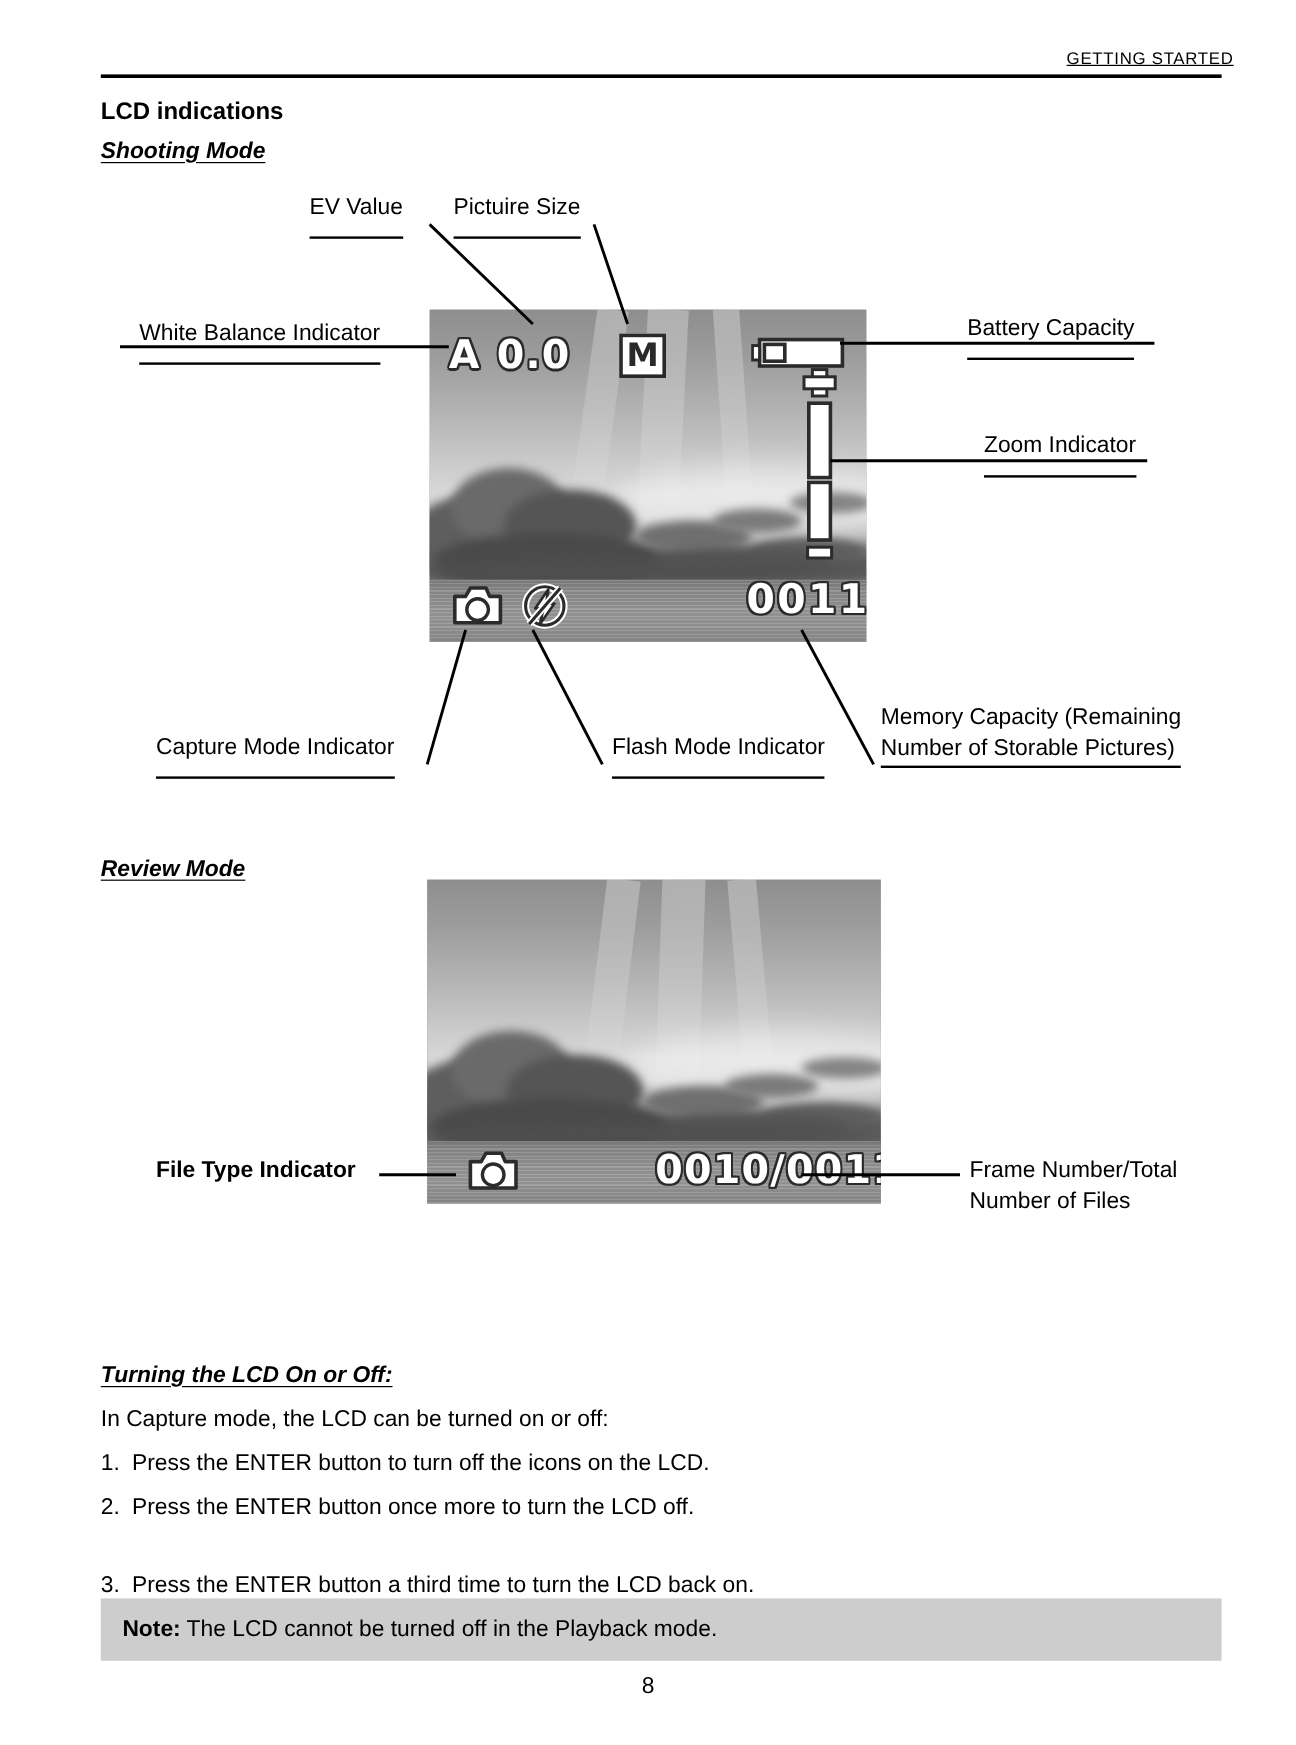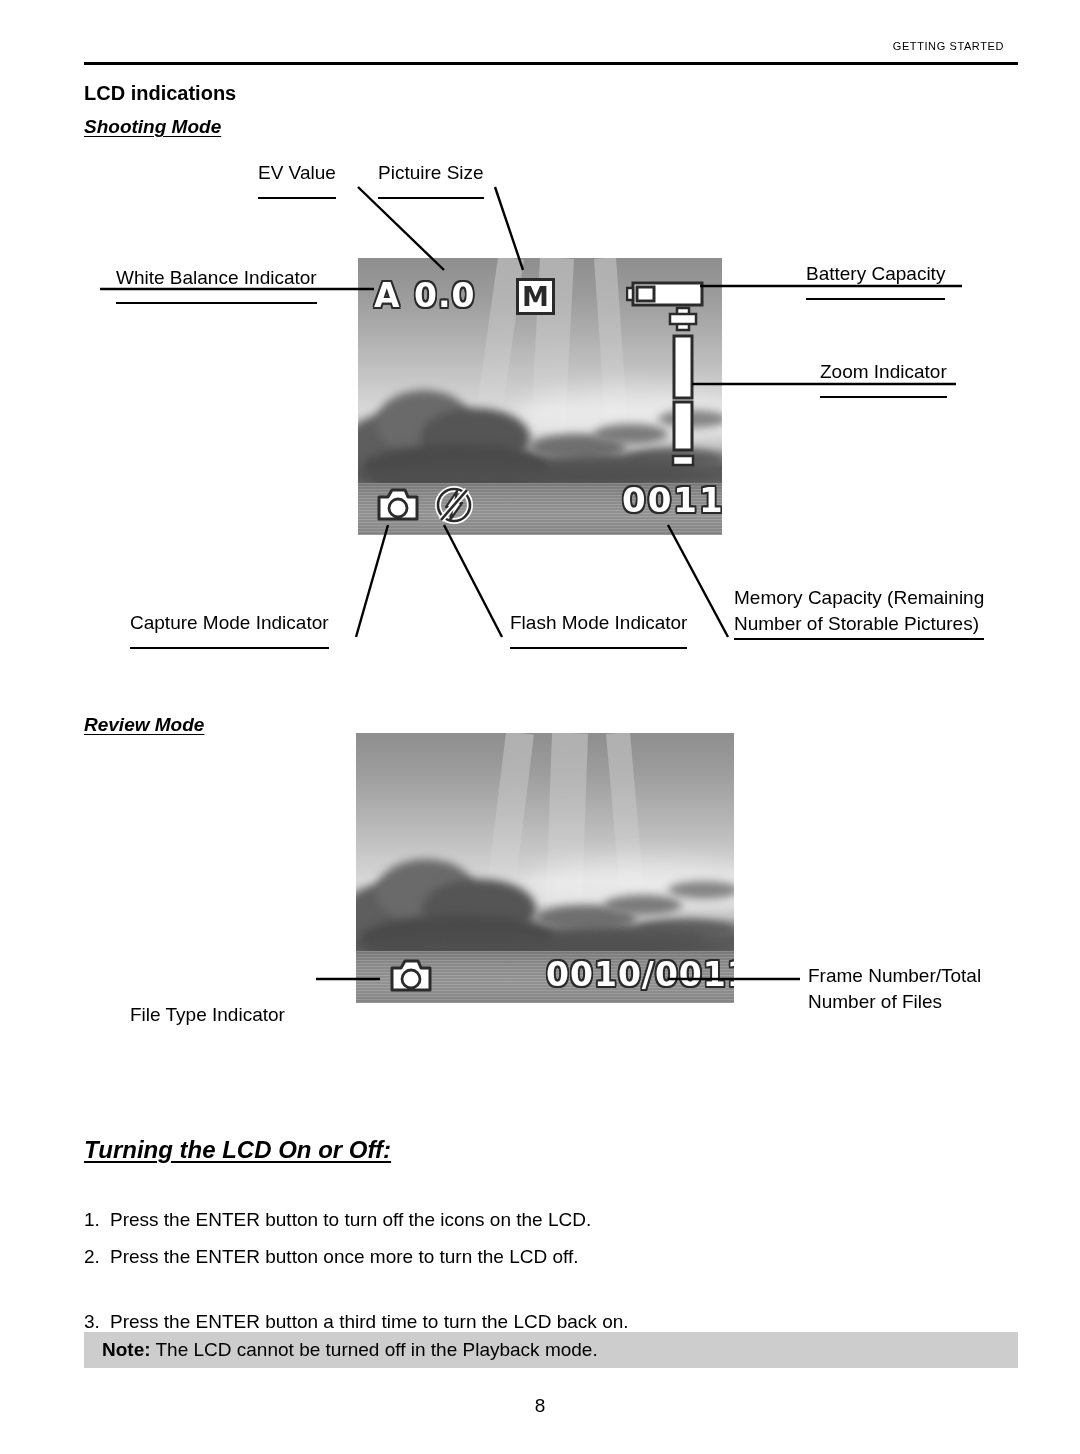--- a/index.html
+++ b/index.html
@@ -19,25 +19,26 @@
   .page {
     position: absolute;
     left: 0; top: 0;
     width: 1080px;
     height: 1454px;
   }
 
   
   .hdr-text {
     position: absolute;
-    right: 76px;
+    right: 52px;
     top: 40px;
-    font-size: 11px;
+    font-size: 14px;
     letter-spacing: 0.6px;
     white-space: nowrap;
+    text-decoration: underline;
   }
   .hdr-rule {
     position: absolute;
     left: 84px;
     top: 62px;
     width: 934px;
     height: 3px;
     background: #000;
   }
 
@@ -70,21 +71,21 @@
     font-weight: bold;
     font-style: italic;
     text-decoration: underline;
     text-underline-offset: 3px;
     white-space: nowrap;
   }
   .h-turning {
     position: absolute;
     left: 84px;
     top: 1136px;
-    font-size: 24px;
+    font-size: 19px;
     font-weight: bold;
     font-style: italic;
     text-decoration: underline;
     text-underline-offset: 3px;
     white-space: nowrap;
   }
 
   
   .lbl {
     position: absolute;
@@ -200,21 +201,21 @@
     align-items: center;
     justify-content: center;
   }
 
   
   .note {
     position: absolute;
     left: 84px;
     top: 1332px;
     width: 934px;
-    height: 36px;
+    height: 52px;
     background: #cdcdcd;
     display: flex;
     align-items: center;
   }
   .note .inner {
     padding-left: 18px;
     font-size: 19px;
     white-space: nowrap;
   }
   .note b { font-weight: bold; }
@@ -331,21 +332,21 @@
       <circle cx="22" cy="21" r="16" fill="none" stroke="#ffffff" stroke-width="6"></circle>
       <circle cx="22" cy="21" r="16" fill="none" stroke="#2b2b2b" stroke-width="2.6"></circle>
       <path d="M25 7 L14 23 H21 L18 36 L30 19 H23 Z" fill="#ffffff" stroke="#2b2b2b" stroke-width="2.2" stroke-linejoin="round"></path>
       <line x1="9" y1="36" x2="35" y2="6" stroke="#ffffff" stroke-width="6"></line>
       <line x1="9" y1="36" x2="35" y2="6" stroke="#2b2b2b" stroke-width="2.6"></line>
     </svg>
 
     <div class="osd osd-count" style="left:264px; top:222px;">0011</div>
   </div>
 
-  <div class="lbl" style="left:130px; top:1002px;">File Type Indicator</div>
+  <div class="lbl" style="left:130px; top:963px;font-weight:bold;">File Type Indicator</div>
 
   <div class="lbl2" style="left:808px; top:963px;">
     <span class="ln">Frame Number/Total</span>
     <span class="ln">Number of Files</span>
   </div>
 
   <div class="h-review">Review Mode</div>
 
   <div class="lcd" style="left:356px; top:733px; width:378px; height:270px;">
     <div class="sky"></div>
@@ -399,20 +400,21 @@
       <path d="M728 637 L668 525"></path>
 
       <path d="M316 979 L380 979"></path>
 
       <path d="M668 979 L800 979"></path>
     </g>
   </svg>
 
   <div class="h-turning">Turning the LCD On or Off:</div>
 
+  <div class="intro">In Capture mode, the LCD can be turned on or off:</div>
 
   <div class="step" style="left:84px; top:1209px;">
     <span class="num">1.</span><span>Press the </span><b>ENTER</b><span> button to turn off the icons on the LCD.</span>
   </div>
 
   <div class="step" style="left:84px; top:1246px;">
     <span class="num">2.</span><span>Press the </span><b>ENTER</b><span> button once more to turn the LCD off.</span>
   </div>
 
   <div class="step" style="left:84px; top:1282px;margin-top:29px;">

